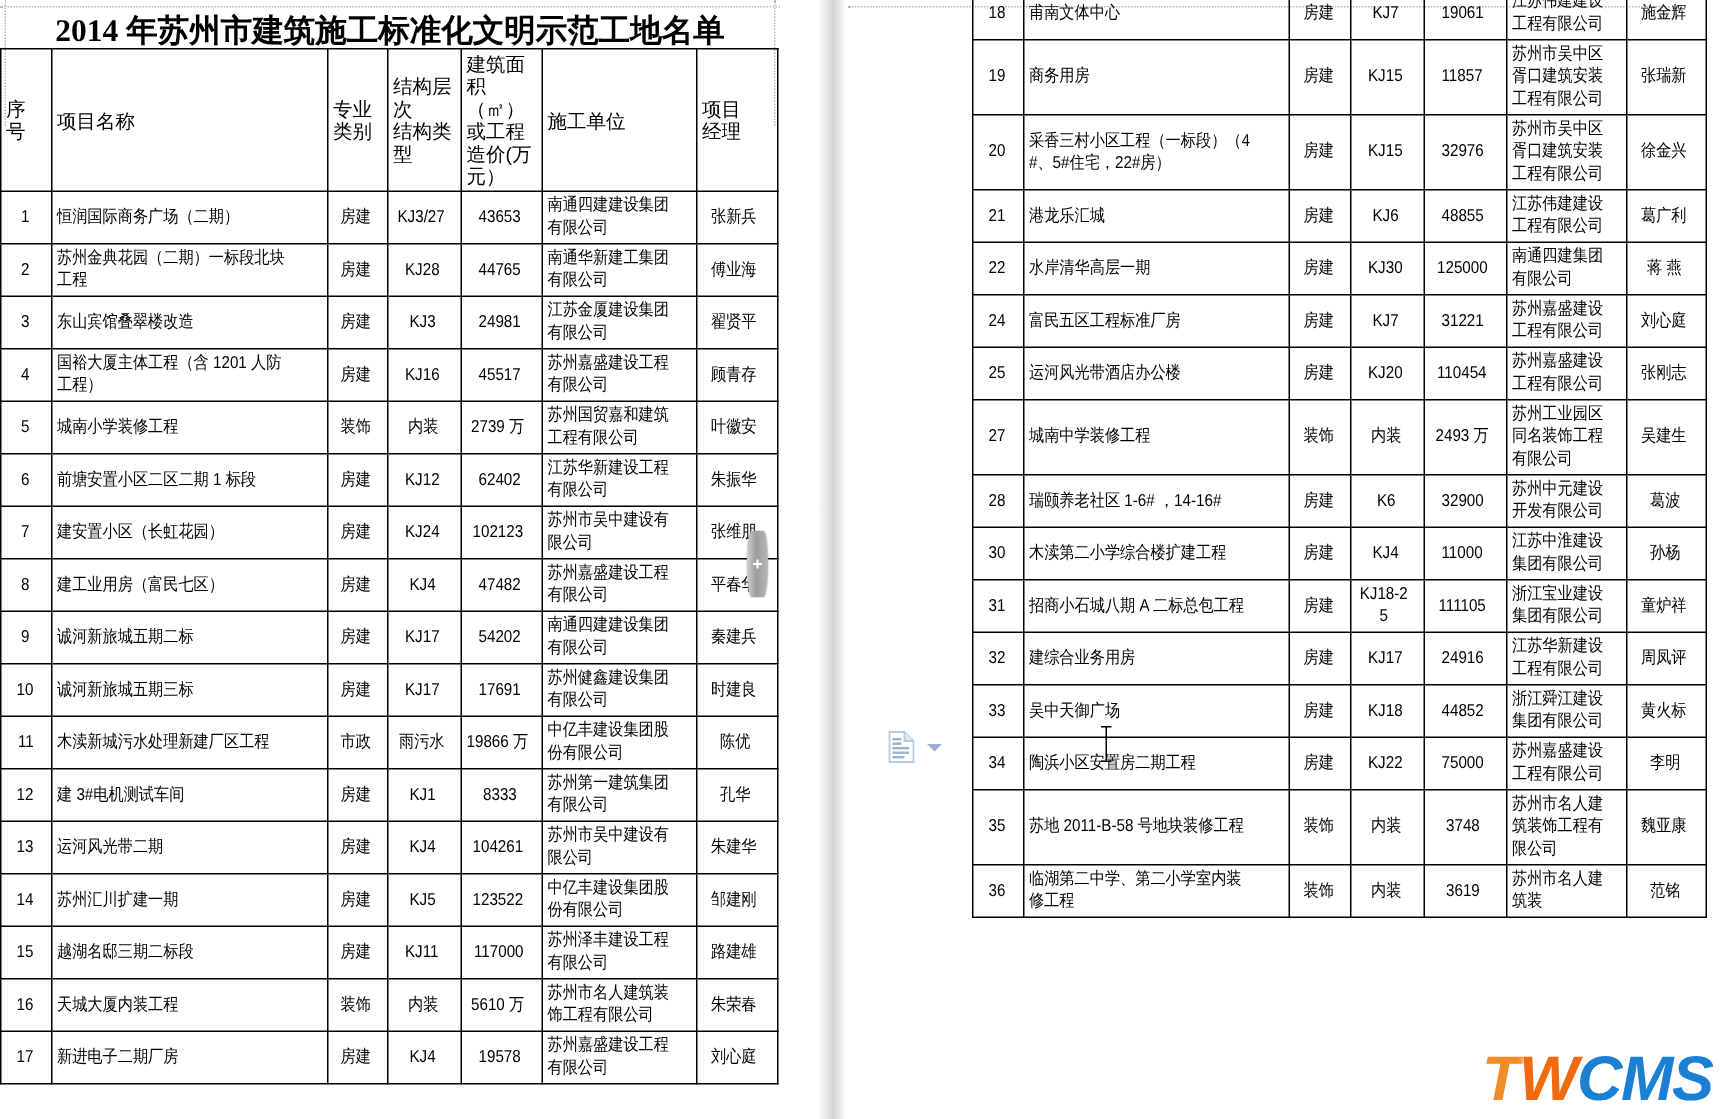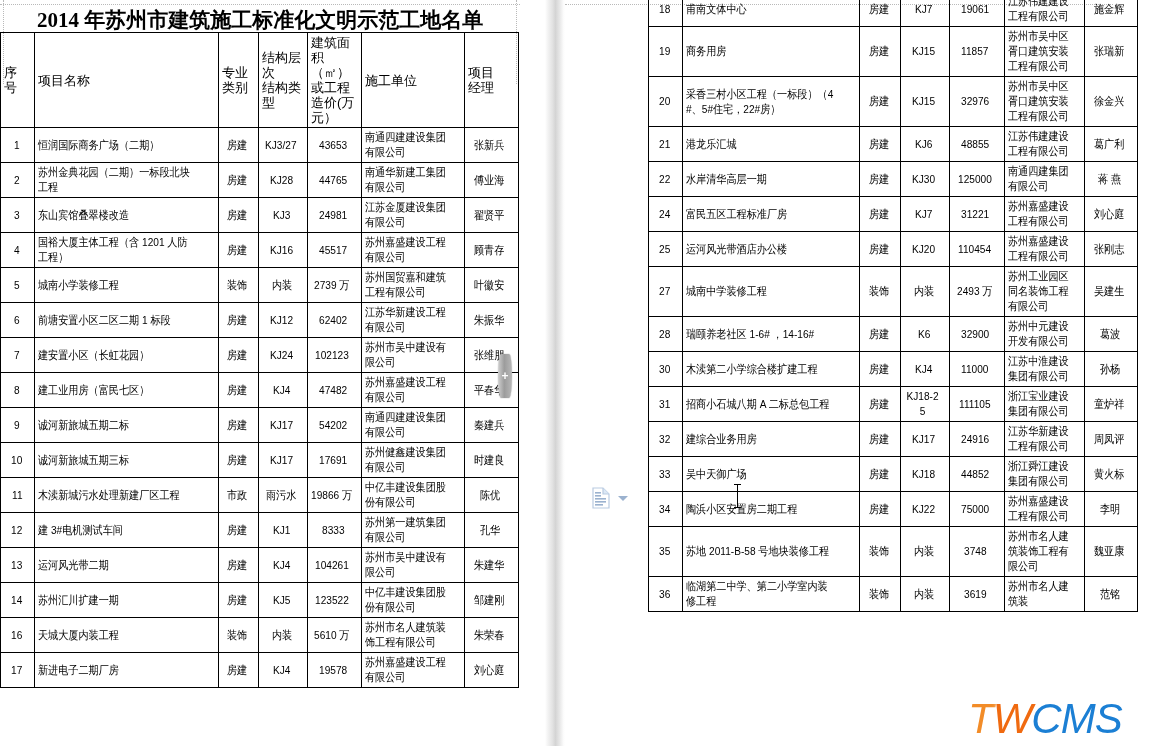--- a/index.html
+++ b/index.html
@@ -140,23 +140,23 @@
     width:1px;height:24px;background:#000;
   }
   .text-cursor::before,.text-cursor::after{
     content:"";position:absolute;left:-3px;width:7px;height:1px;background:#000;
   }
   .text-cursor::before{top:0;}
   .text-cursor::after{bottom:0;}
 
   
   .watermark{
-    position:absolute;left:968px;top:698px;
+    position:absolute;left:988px;top:698px;
     font-family:"Liberation Sans","DejaVu Sans",sans-serif;
-    font-weight:normal;font-style:italic;
+    font-weight:bold;font-style:italic;
     font-size:42px;line-height:42px;
     letter-spacing:-1px;
     white-space:nowrap;
     text-shadow:0 0 2px rgba(255,255,255,.95),0 0 4px rgba(255,255,255,.8);
   }
   .wm-t{color:#f28c28;}
   .wm-w{color:#f06a10;}
   .wm-c{color:#1b7fd4;}
   .wm-m{color:#1b7fd4;}
   .wm-s{color:#1b7fd4;}
@@ -334,20 +334,29 @@
         <tr>
           <td class="c-idx"><span class="cjk">14</span></td>
           <td class="c-name"><span class="cjk">苏州汇川扩建一期</span></td>
           <td class="c-cat"><span class="cjk">房建</span></td>
           <td class="c-str"><span class="cjk">KJ5</span></td>
           <td class="c-area"><span class="cjk">123522</span></td>
           <td class="c-unit"><span class="cjk">中亿丰建设集团股份有限公司</span></td>
           <td class="c-mgr"><span class="cjk">邹建刚</span></td>
         </tr>
         <tr>
+          <td class="c-idx"><span class="cjk">15</span></td>
+          <td class="c-name"><span class="cjk">越湖名邸三期二标段</span></td>
+          <td class="c-cat"><span class="cjk">房建</span></td>
+          <td class="c-str"><span class="cjk">KJ11</span></td>
+          <td class="c-area"><span class="cjk">117000</span></td>
+          <td class="c-unit"><span class="cjk">苏州泽丰建设工程有限公司</span></td>
+          <td class="c-mgr"><span class="cjk">路建雄</span></td>
+        </tr>
+        <tr>
           <td class="c-idx"><span class="cjk">16</span></td>
           <td class="c-name"><span class="cjk">天城大厦内装工程</span></td>
           <td class="c-cat"><span class="cjk">装饰</span></td>
           <td class="c-str"><span class="cjk">内装</span></td>
           <td class="c-area"><span class="cjk">5610 万</span></td>
           <td class="c-unit"><span class="cjk">苏州市名人建筑装饰工程有限公司</span></td>
           <td class="c-mgr"><span class="cjk">朱荣春</span></td>
         </tr>
         <tr>
           <td class="c-idx"><span class="cjk">17</span></td>

